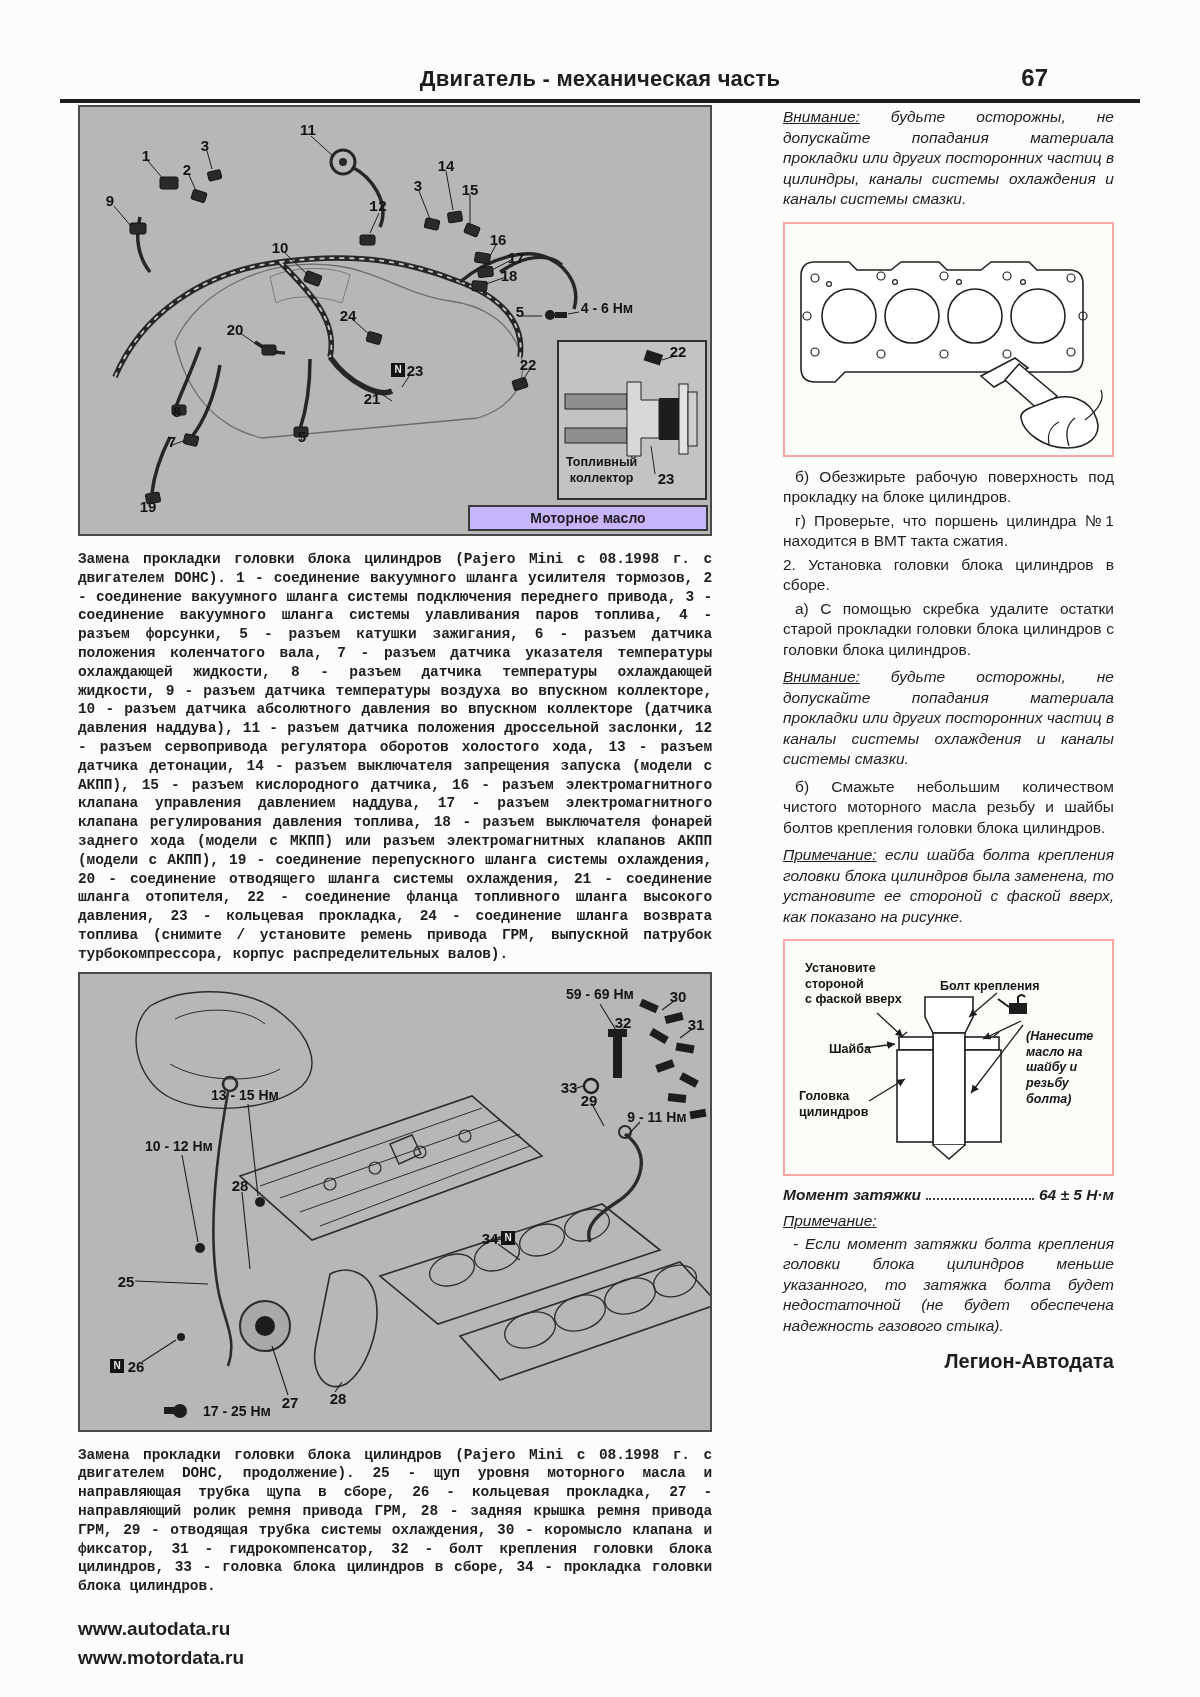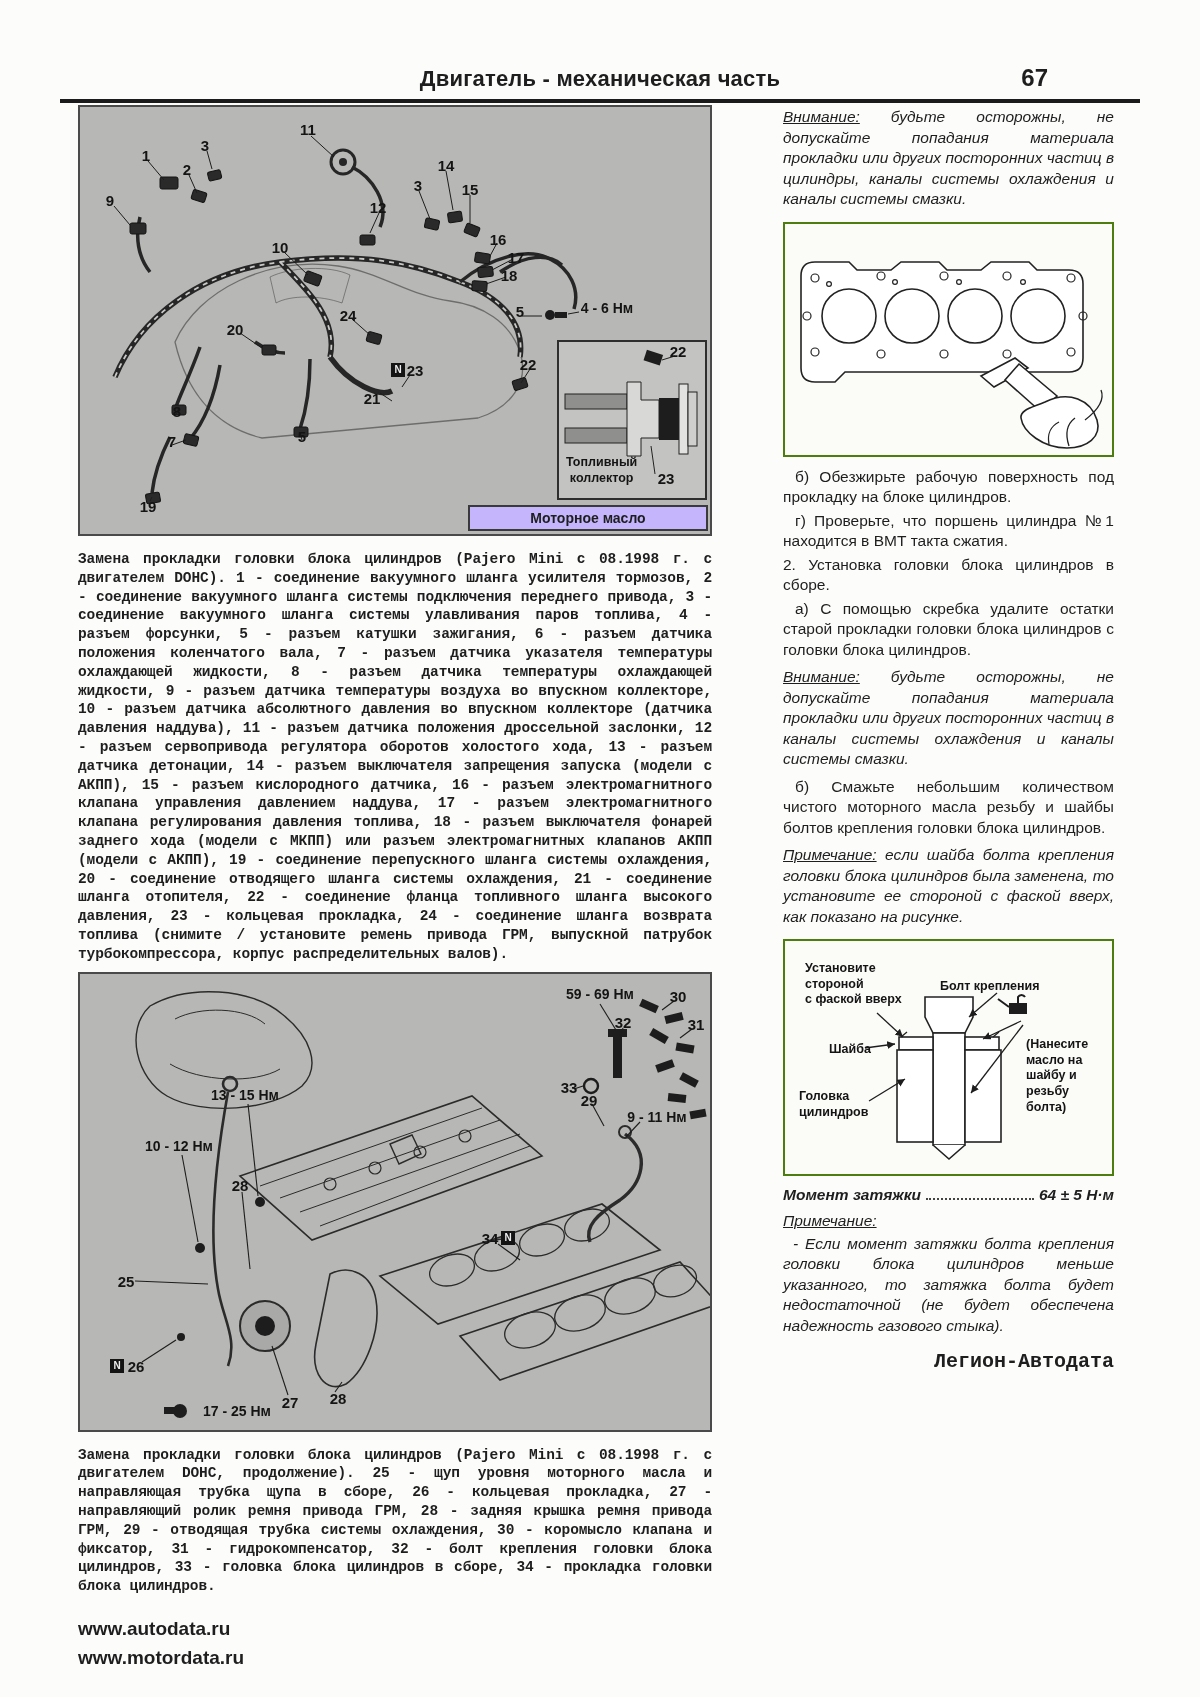--- a/index.html
+++ b/index.html
@@ -38,30 +38,30 @@
   .caption{margin:14px 0 0 0;font-size:14.5px;line-height:18.8px;font-weight:bold;
     text-align:justify;letter-spacing:-.1px;font-family:Liberation Mono, monospace;}
   .urls{margin-top:18px;font-size:19px;font-weight:bold;line-height:29px;}
   
   #right-col p{margin:0 0 3px 0;font-size:15.5px;line-height:20.5px;text-align:justify;}
   .step{text-indent:12px;}
   .step.num{text-indent:0;}
   .warn{font-style:italic;margin:7px 0 7px 0 !important;}
   .wlabel{text-decoration:underline;}
   .rfig{position:relative;width:331px;box-sizing:border-box;background:#fbfbf8;
-    border:2px solid #4d7c0f;margin:12px 0 10px 0;}
+    border:2px solid #fca5a5;margin:12px 0 10px 0;}
   #gasket-fig{height:235px;}
   #washer-fig{height:237px;}
   .rfig svg{position:absolute;left:0;top:0;}
   .torque-line{display:flex;align-items:baseline;font-style:italic;font-size:15.5px;
     margin:4px 0 2px 0;font-weight:bold;}
   .torque-line .dots{flex:1;border-bottom:2px dotted #444;margin:0 5px;height:12px;}
   .plabel{margin-bottom:0 !important;}
   .warn.item{margin-top:2px !important;text-indent:10px;}
-  .brand{margin-top:14px;text-align:right;font-size:20px;font-weight:bold;font-family:Liberation Mono, monospace;}
+  .brand{margin-top:14px;text-align:right;font-size:20px;font-weight:bold;}
 </style>
 </head>
 <body>
 
 <div id="header">
   <div class="htitle">Двигатель - механическая часть</div>
   <div class="hpage">67</div>
 </div>
 
 <div id="left-col">
@@ -164,21 +164,21 @@
         <path d="M116,14 L103,18" stroke="#222" fill="none"></path>
       </svg>
     </div>
     <div class="oil-bar">Моторное масло</div>
   <span class="co" style="left: 66px; top: 48px;">1</span>
       <span class="co" style="left: 107px; top: 62px;">2</span>
       <span class="co" style="left: 125px; top: 38px;">3</span>
       <span class="co" style="left: 30px; top: 93px;">9</span>
       <span class="co" style="left: 200px; top: 140px;">10</span>
       <span class="co" style="left: 228px; top: 22px;">11</span>
-      <span class="co" style="left: 298px; top: 100px;">12</span>
+      <span class="co" style="left: 298px; top: 100px; font-family: Liberation Mono, monospace;">12</span>
       <span class="co" style="left: 338px; top: 78px;">3</span>
       <span class="co" style="left: 366px; top: 58px;">14</span>
       <span class="co" style="left: 390px; top: 82px;">15</span>
       <span class="co" style="left: 418px; top: 132px;">16</span>
       <span class="co" style="left: 436px; top: 150px;">17</span>
       <span class="co" style="left: 429px; top: 168px;">18</span>
       <span class="co" style="left: 155px; top: 222px;">20</span>
       <span class="co" style="left: 268px; top: 208px;">24</span>
       <span class="co" style="left: 440px; top: 204px;">5</span>
       <span class="co torque" style="left: 527px; top: 201px;">4 - 6 Нм</span>
@@ -404,21 +404,21 @@
         <path d="M238,84 L186,152" marker-end="url(#aw)"></path>
       </g>
     </svg>
   <span class="co lbl" style="left: 20px; top: 20px;">Установите
 стороной
 с фаской вверх</span>
       <span class="co lbl" style="left: 155px; top: 38px;">Болт крепления</span>
       <span class="co lbl" style="left: 44px; top: 101px;">Шайба</span>
       <span class="co lbl" style="left: 14px; top: 148px;">Головка
 цилиндров</span>
-      <span class="co lbl" style="left: 241px; top: 96px;">(Нанесите
+      <span class="co lbl" style="left: 241px; top: 88px; font-style: italic;">(Нанесите
 масло на
 шайбу и
 резьбу
 болта)</span>
     </div>
 
 
   <div class="torque-line">
     <span>Момент затяжки</span>
     <span class="dots"></span>

